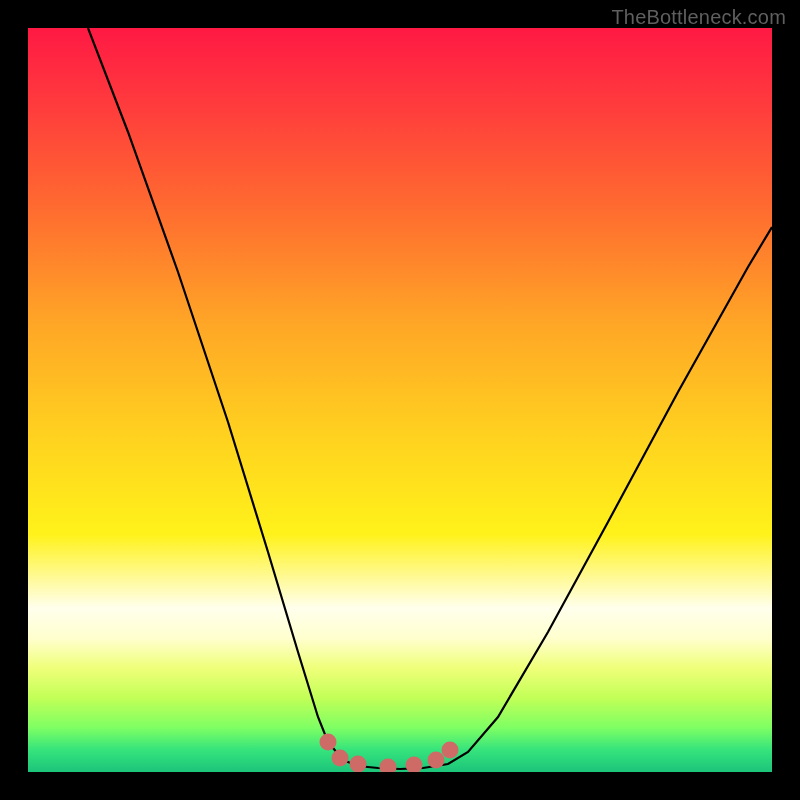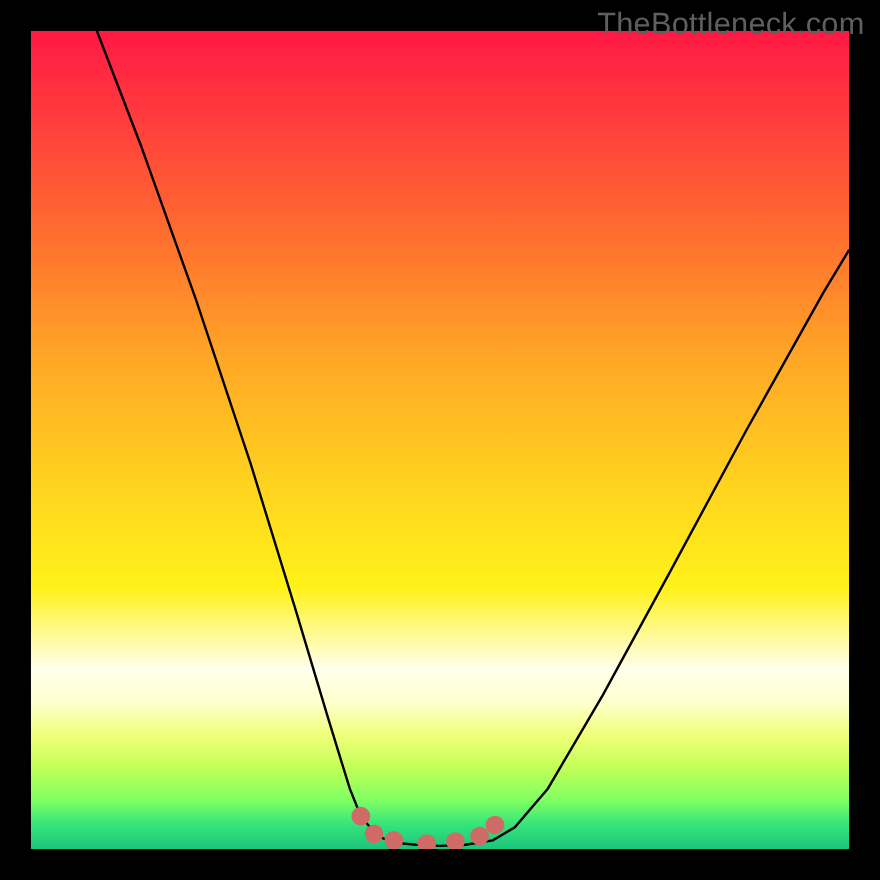--- a/index.html
+++ b/index.html
@@ -37,21 +37,21 @@
       #7fff63 94%,
       #36e47c 97%,
       #1bc47a 100%
     );
   }
   .watermark {
     position: absolute;
     top: 6px;
     right: 14px;
     color: #5f5f5f;
-    font-size: 28px;
+    font-size: 20px;
     font-weight: 500;
     letter-spacing: 0.2px;
   }
   svg.curve {
     position: absolute;
     inset: 0;
   }
 </style>
 </head>
 <body>

